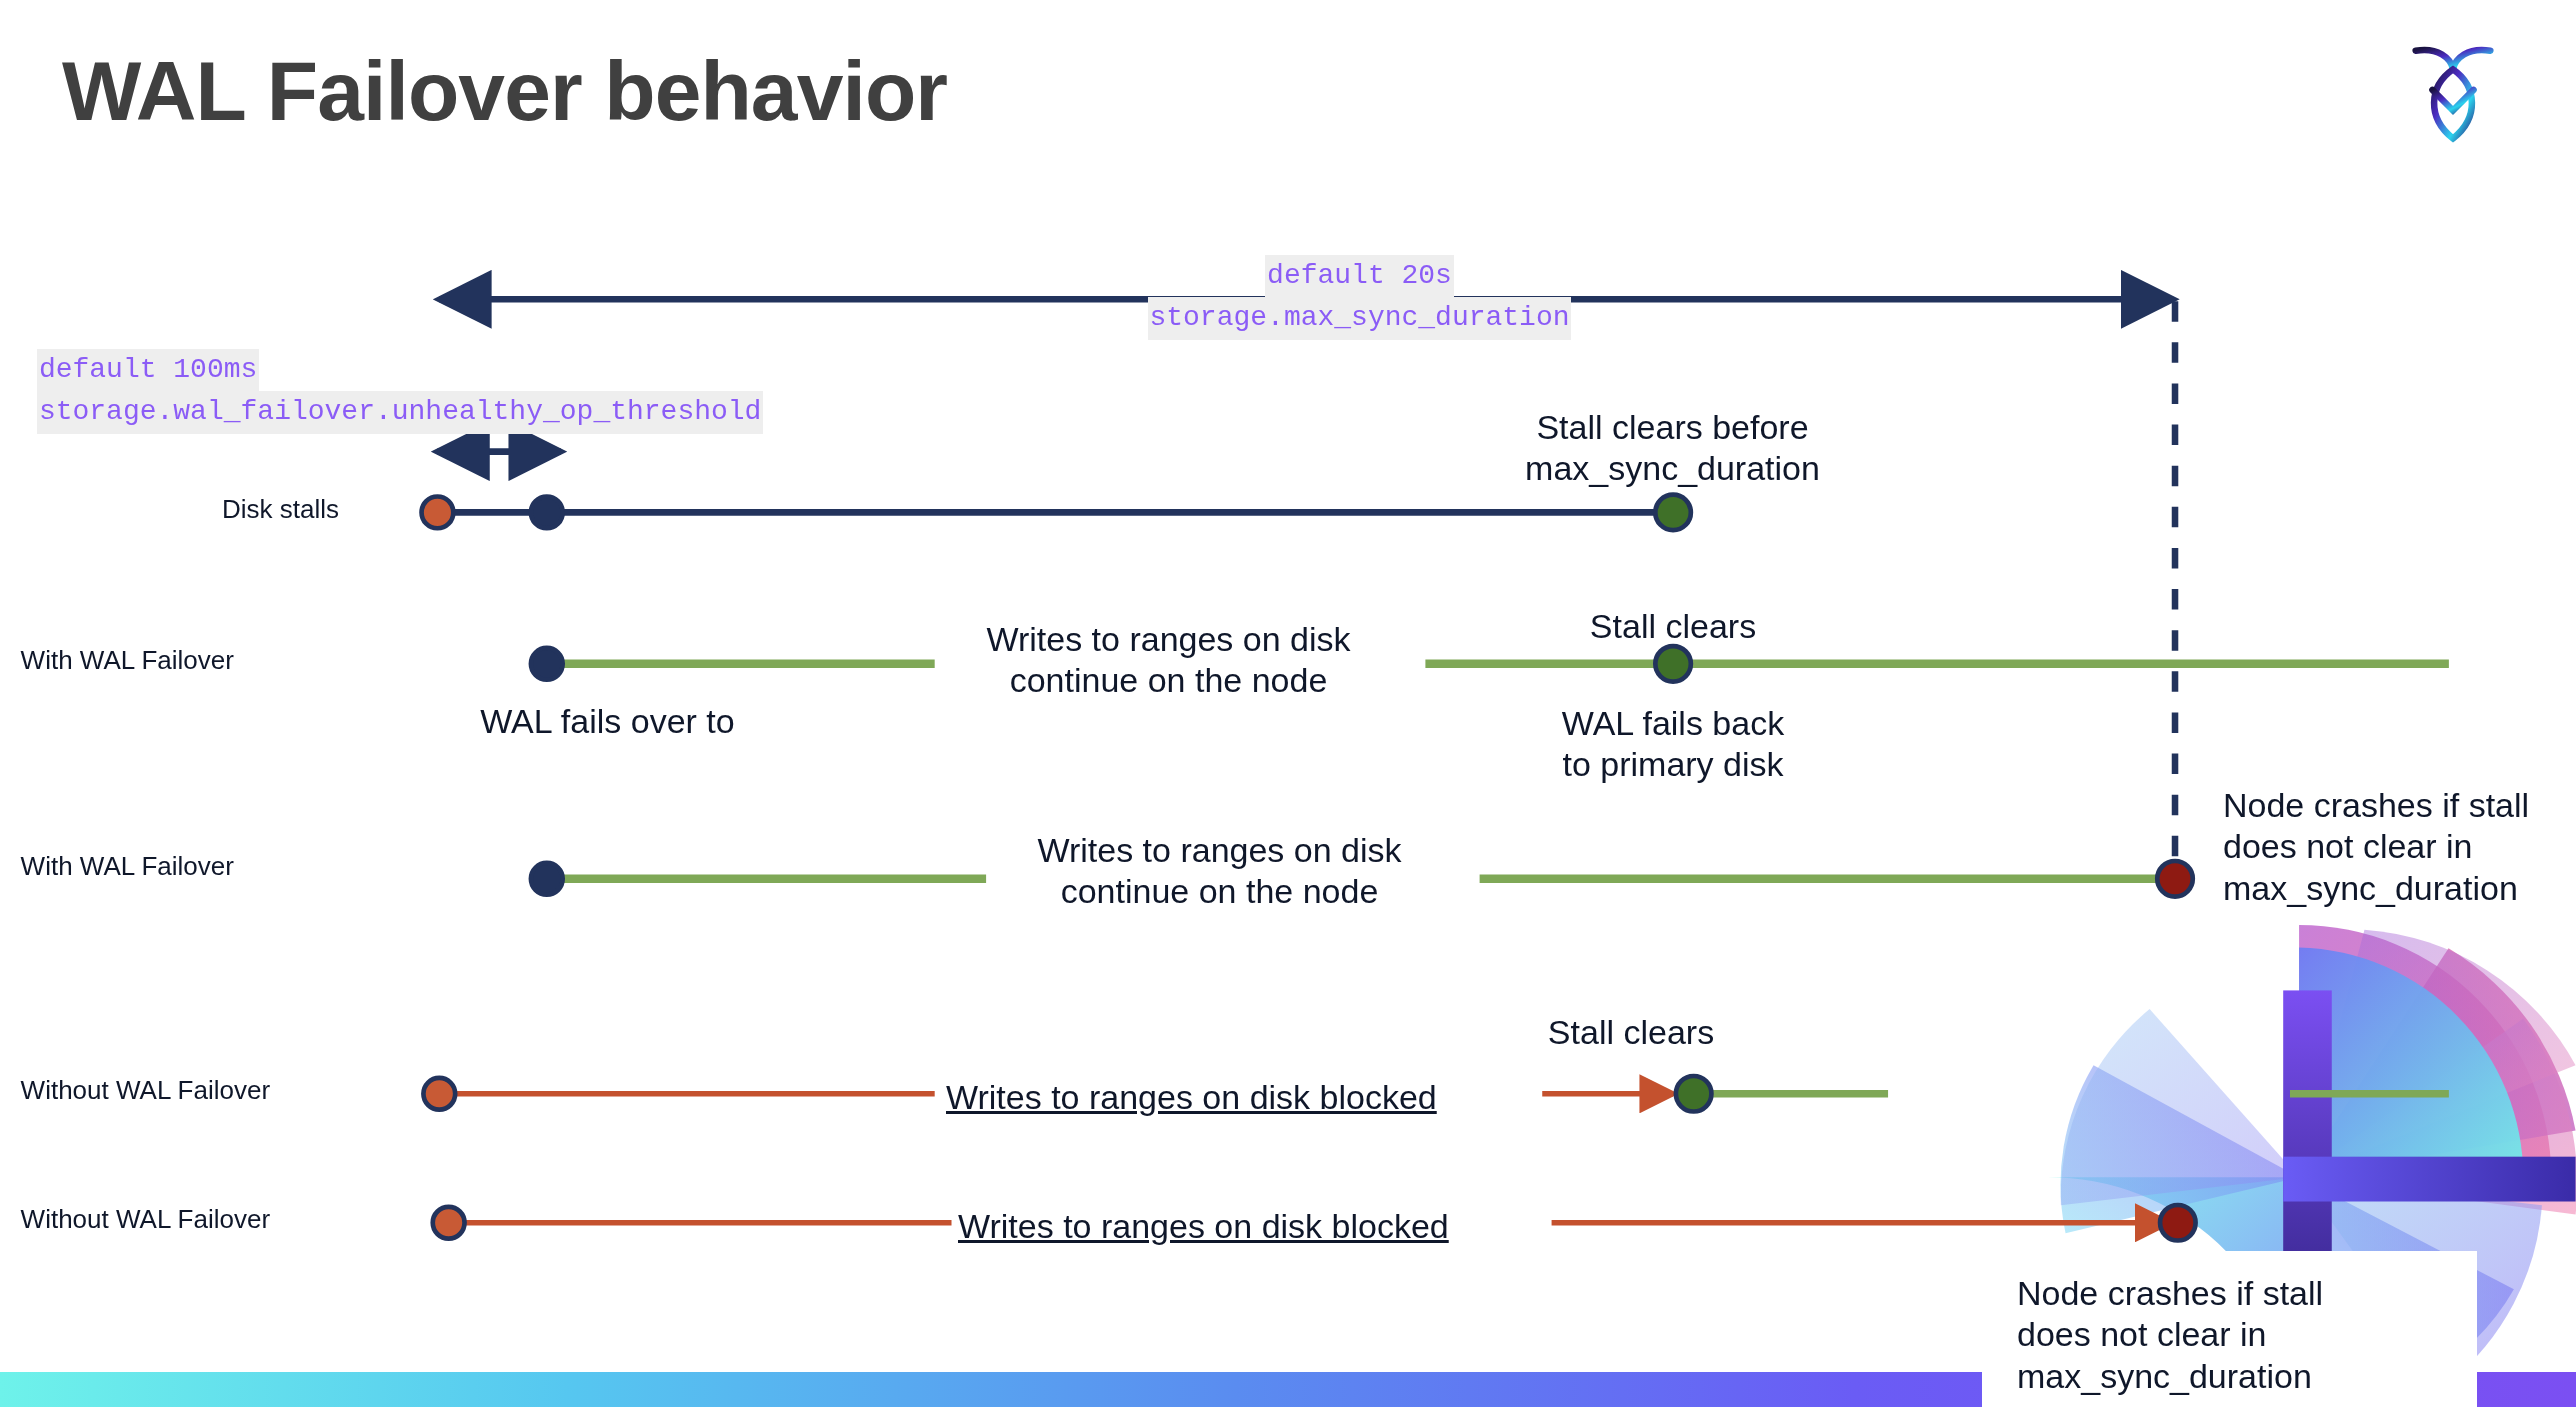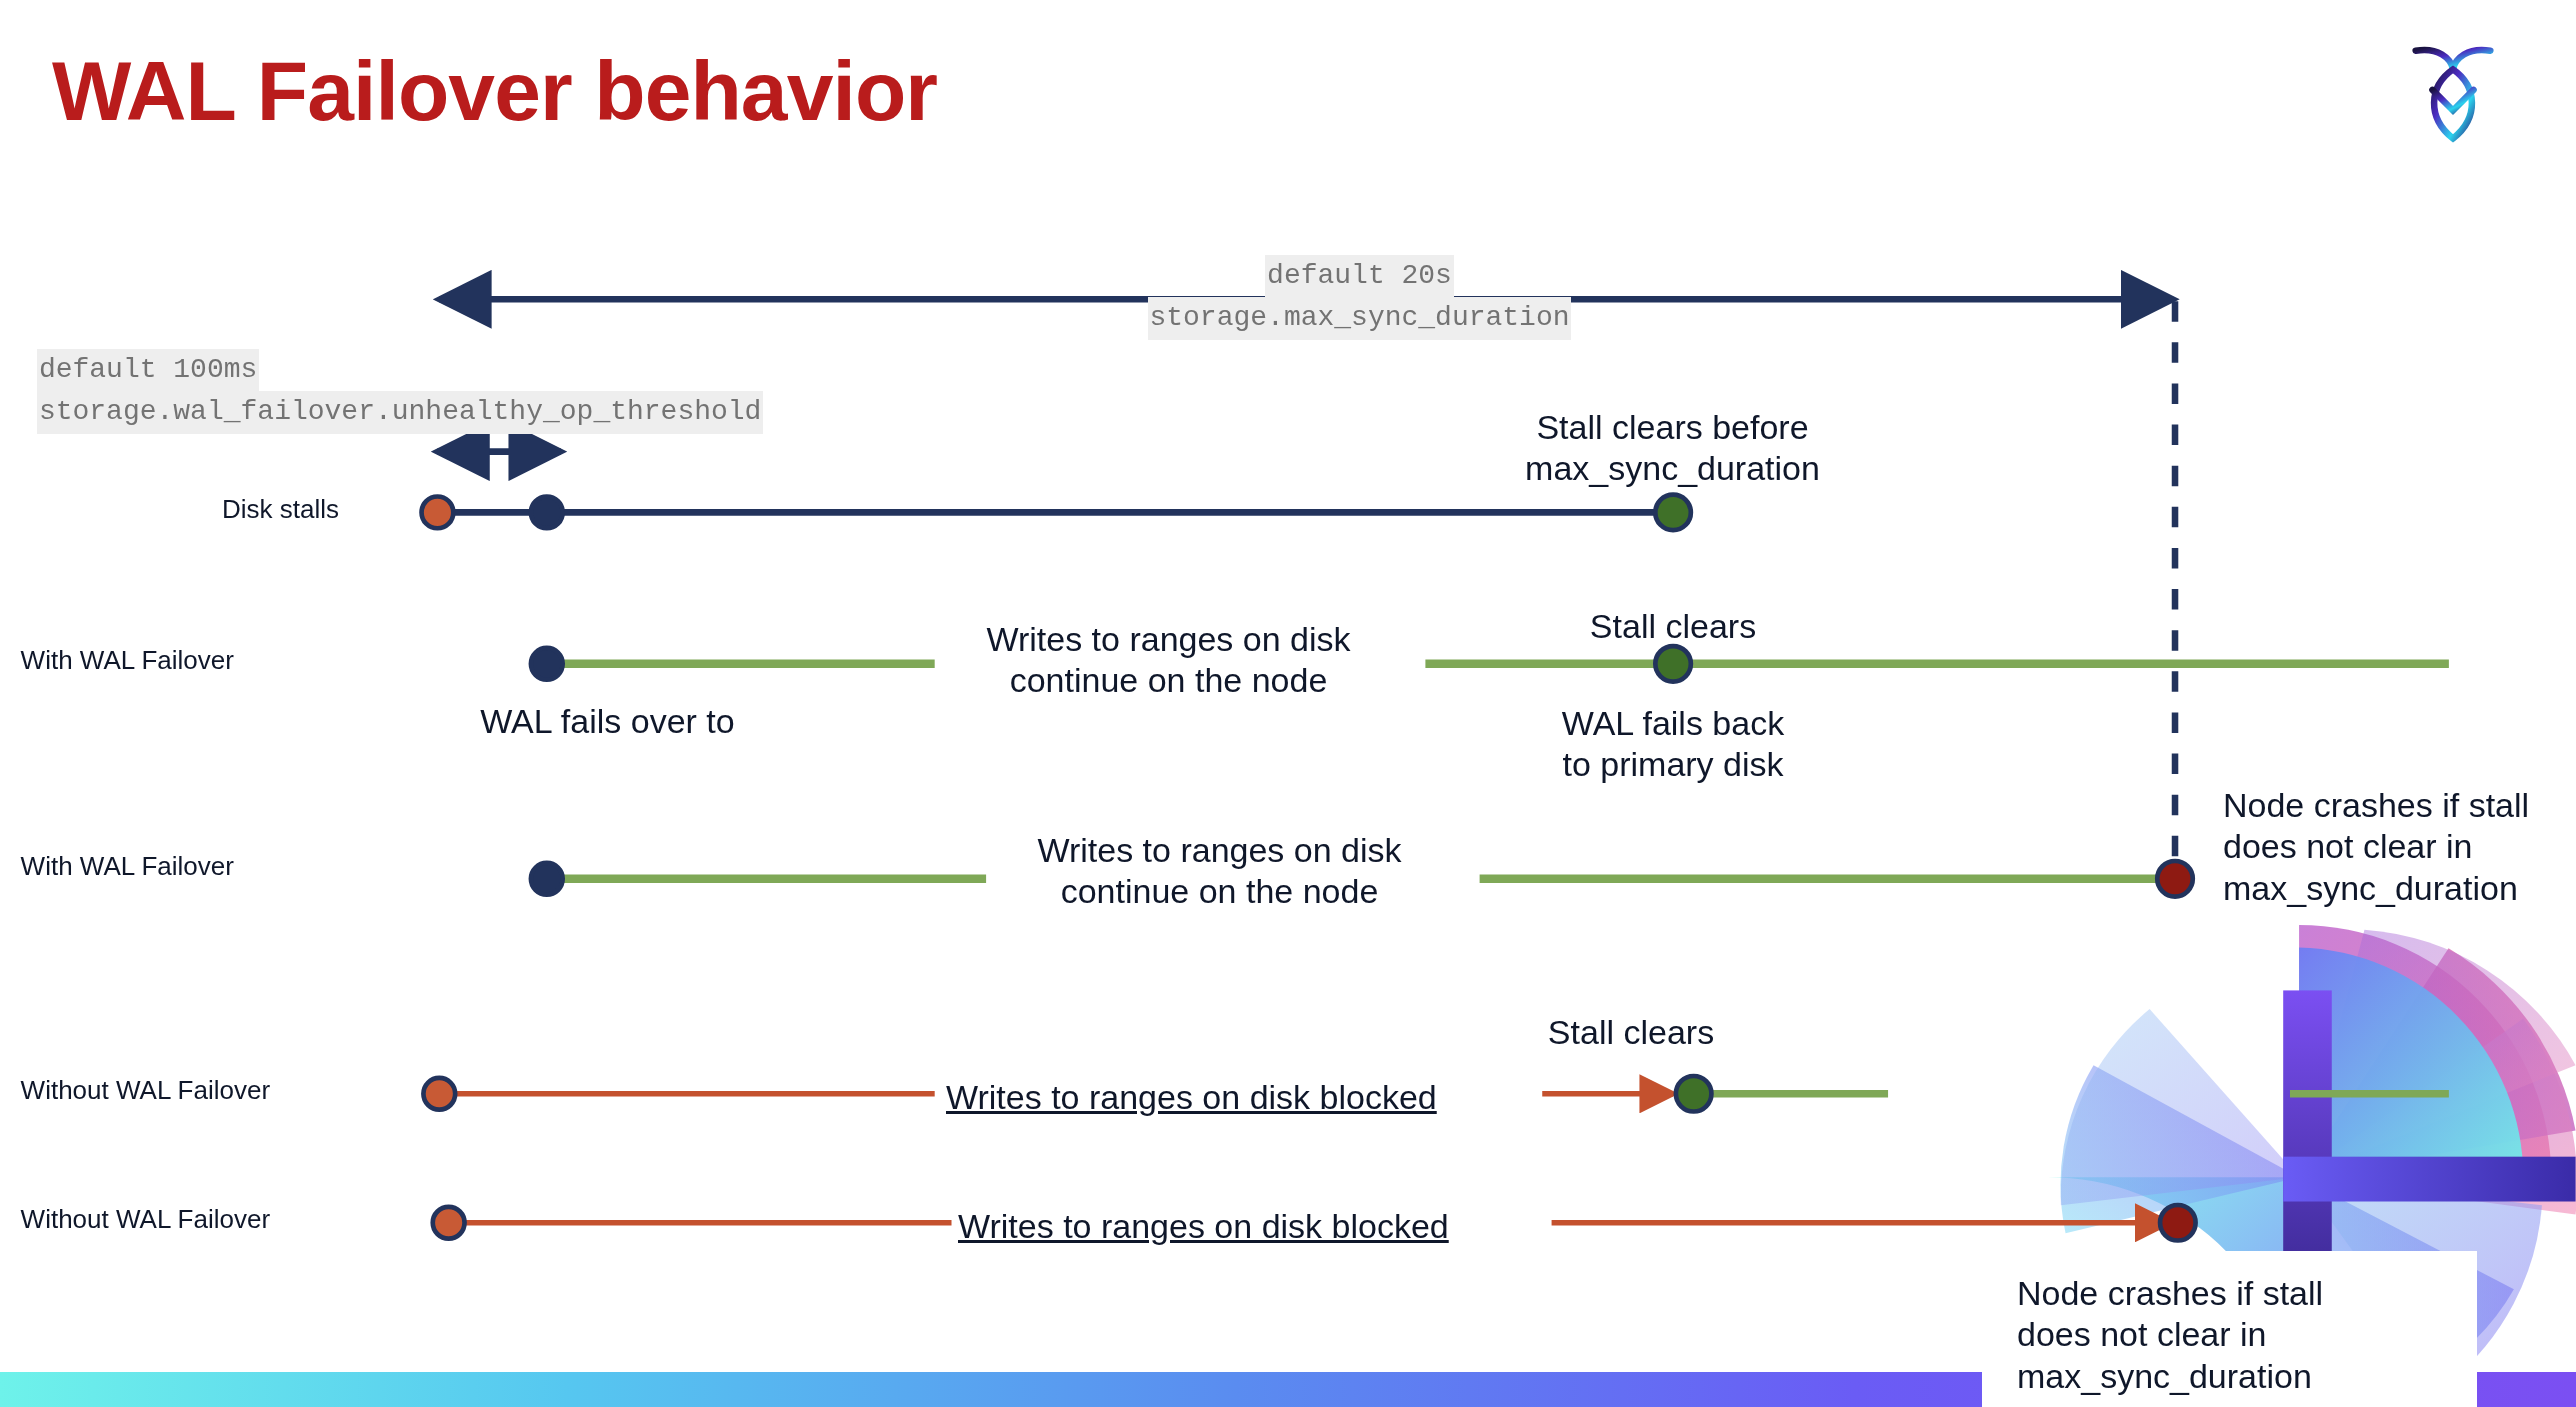--- a/index.html
+++ b/index.html
@@ -7,22 +7,22 @@
     width:2576px;height:1408px;
     background:#ffffff;
     font-family:"Liberation Sans", sans-serif;
     overflow:hidden;
     position:relative;
   }
   #slide{position:absolute;inset:0;overflow:hidden;background:#fff;}
 
   
   #title{
-    position:absolute;left:52px;top:43px;
-    font-size:84px;font-weight:700;color:#b91c1c;
+    position:absolute;left:62px;top:43px;
+    font-size:84px;font-weight:700;color:#404040;
     letter-spacing:-0.9px;white-space:nowrap;
     font-family:"Liberation Sans", sans-serif;
   }
 
   
   #logo{position:absolute;left:2397px;top:28px;width:112px;height:122px;}
 
   
   #deco{position:absolute;left:1925px;top:897px;width:651px;height:510px;overflow:hidden;}
   #bottombar{
@@ -36,21 +36,21 @@
   
   #wire{position:absolute;left:0;top:0;width:2576px;height:1408px;}
 
   
   .lbl{position:absolute;color:#0f172a;font-family:"Liberation Sans", sans-serif;}
   .row-label{font-size:26px;white-space:nowrap;}
   .note{font-size:34px;line-height:1.22;text-align:center;}
   .note-left{font-size:34px;line-height:1.22;text-align:left;}
   .mono{
     font-family:"Liberation Mono", monospace;
-    font-size:28px;color:#737373;line-height:1.45;
+    font-size:28px;color:#8b5cf6;line-height:1.45;
     white-space:nowrap;
   }
   .mono span{background:#eeeeee;display:inline-block;padding:0.9px 1.9px;}
   .mono.center{text-align:center;}
   .one-line{white-space:nowrap;text-decoration:underline;}
 </style>
 </head>
 <body>
 
 <div id="slide">

